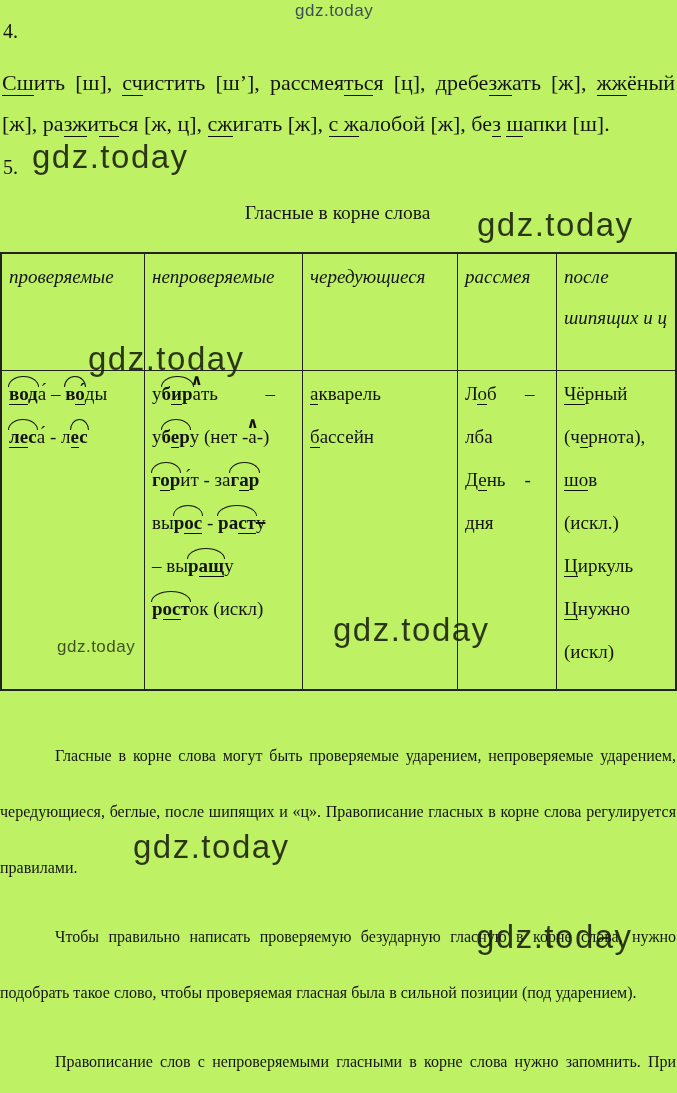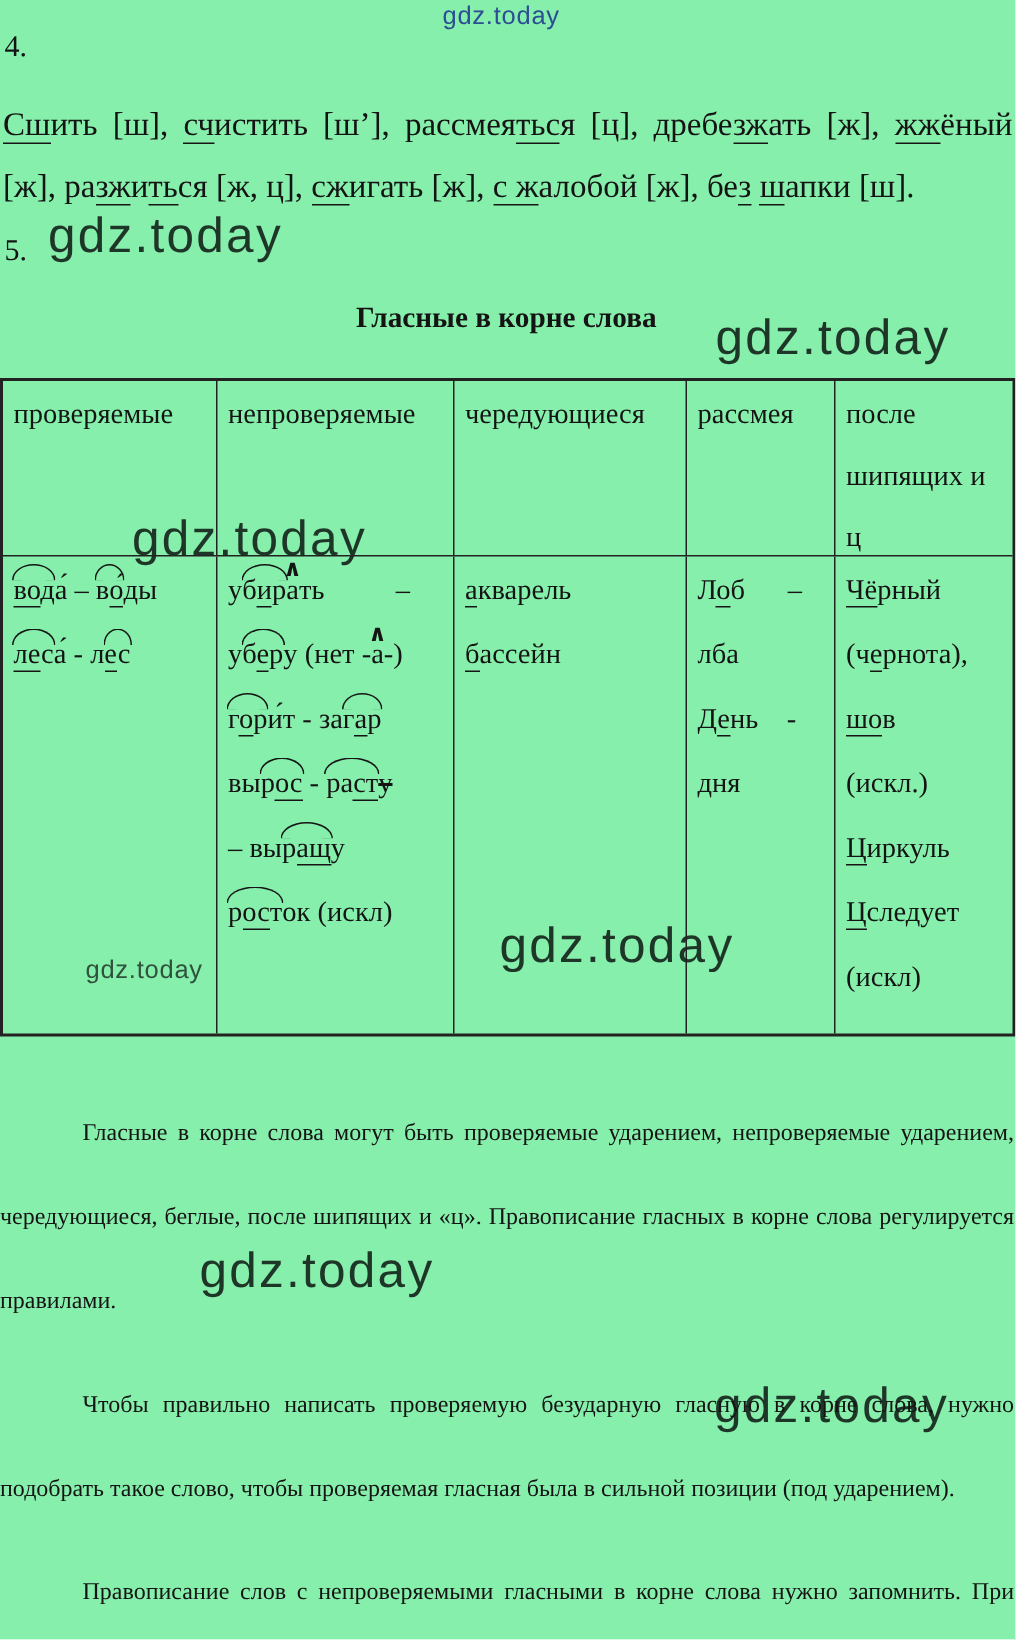--- a/index.html
+++ b/index.html
@@ -1,18 +1,18 @@
 <!DOCTYPE html>
 <html><head>
 <meta charset="utf-8">
 <style>
   html,body{margin:0;padding:0;background:#ffffff;}
   #page{
     position:relative; width:677px; height:1093px; overflow:hidden;
-    background:#86efac; color:#141414;
+    background:#bef264; color:#141414;
     font-family:"Liberation Serif","DejaVu Serif",serif;
   }
   
   .wm{
     position:absolute; font-family:"Liberation Sans","DejaVu Sans",sans-serif;
     font-weight:400; letter-spacing:1.5px; color:#1d1d1d; opacity:.88;
     mix-blend-mode:multiply; white-space:nowrap; pointer-events:none;
   }
   .wm-lg{font-size:33px;}
   .wm-sm{font-size:17px; letter-spacing:.5px;}
@@ -27,40 +27,40 @@
   
   .exnum{position:absolute; left:3px; font-size:20px;}
   .num4{top:20px;}
   .num5{top:156px;}
   
   .item4{
     position:absolute; left:2px; top:62px; width:673px;
     font-size:22px; line-height:41px; text-align:justify;
   }
   
-  .tbl-title{position:absolute; left:0; top:202px; width:675px; text-align:center; font-size:19.5px;font-weight:bold;}
+  .tbl-title{position:absolute; left:0; top:202px; width:675px; text-align:center; font-size:19.5px;}
   .tbl{
     position:absolute; left:0; top:252px; width:677px;
     border:2px solid #222; box-sizing:border-box;
   }
   .trow{display:grid; grid-template-columns:143px 158px 155px 99px 118px;}
   .trow.head{height:116px;}
   .trow.body{height:318px;}
   .tcell{
     border-right:1.5px solid #222; box-sizing:border-box;
     padding:6px 4px 0 7px; overflow:hidden; font-size:19px;
   }
   .tcell:last-child{border-right:none;}
   .trow.head{border-bottom:1.5px solid #222;}
-  .trow.head .tcell{line-height:41px; padding-top:2px;}
+  .trow.head .tcell{font-style:italic; line-height:41px; padding-top:2px;}
   .trow.body .tcell{padding-top:12px;}
   .tcell p{margin:0 0 21px 0; line-height:22px; white-space:nowrap;}
   
   .u{border-bottom:1.6px solid currentColor;}
-  .arc{position:relative; display:inline-block;}
+  .arc{position:relative; display:inline-block;font-weight:bold;}
   .arc::before{
     content:""; position:absolute; left:-1px; right:-1px; top:-7px; height:10px;
     border:1.7px solid #141414; border-bottom:none;
     border-radius:50% 50% 0 0 / 100% 100% 0 0;
   }
   .caret{position:relative; display:inline-block;}
   .caret::after{
     content:"\2227"; position:absolute; left:50%; top:-0.95em;
     transform:translateX(-50%); font-size:.8em; font-weight:700;
   }
@@ -124,21 +124,21 @@
           <p><span>лба</span></p>
           <p><span>Д</span><span class="u">е</span><span>нь</span><span>&nbsp;&nbsp;&nbsp;&nbsp;-</span></p>
           <p><span>дня</span></p>
         </div>
       <div class="tcell">
           <p><span class="u">Чё</span><span>рный</span></p>
           <p><span>(ч</span><span class="u">е</span><span>рнота),</span></p>
           <p><span class="u">шо</span><span>в</span></p>
           <p><span>(искл.)</span></p>
           <p><span class="u">Ц</span><span>иркуль</span></p>
-          <p><span class="u">Ц</span><span>следует</span></p>
+          <p><span class="u">Ц</span><span>нужно</span></p>
           <p><span>(искл)</span></p>
         </div>
     </div>
   </div>
 
   <div class="paras">
     <p>Гласные в корне слова могут быть проверяемые ударением, непроверяемые ударением, чередующиеся, беглые, после шипящих и «ц». Правописание гласных в корне слова регулируется правилами.</p>
     <p>Чтобы правильно написать проверяемую безударную гласную в корне слова, нужно подобрать такое слово, чтобы проверяемая гласная была в сильной позиции (под ударением).</p>
     <p>Правописание слов с непроверяемыми гласными в корне слова нужно запомнить. При необходимости следует обращаться к орфографическому словарю.</p>
   </div>

